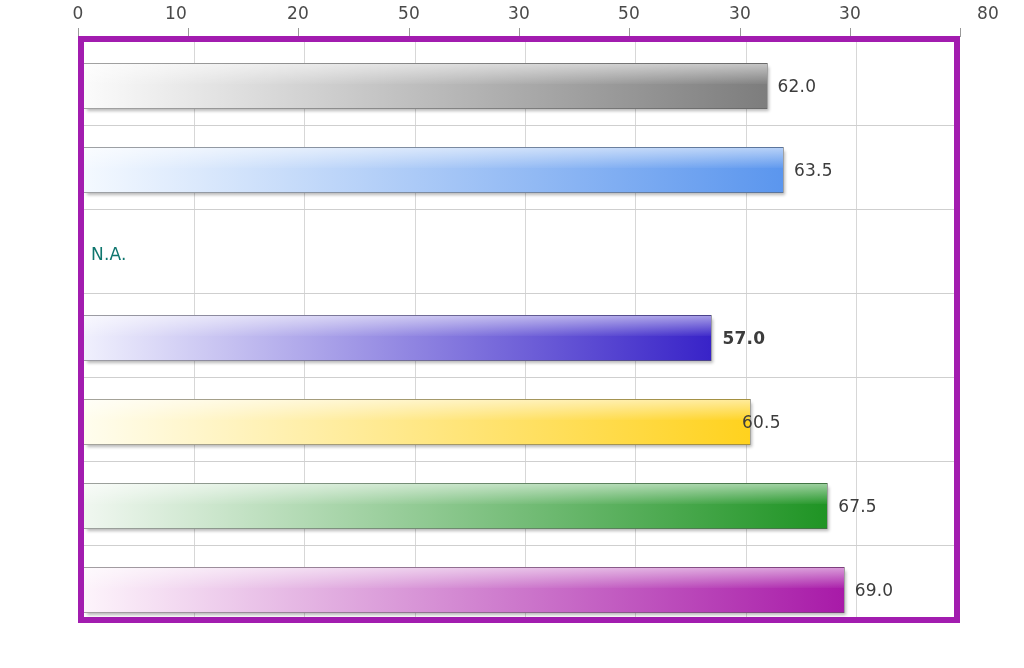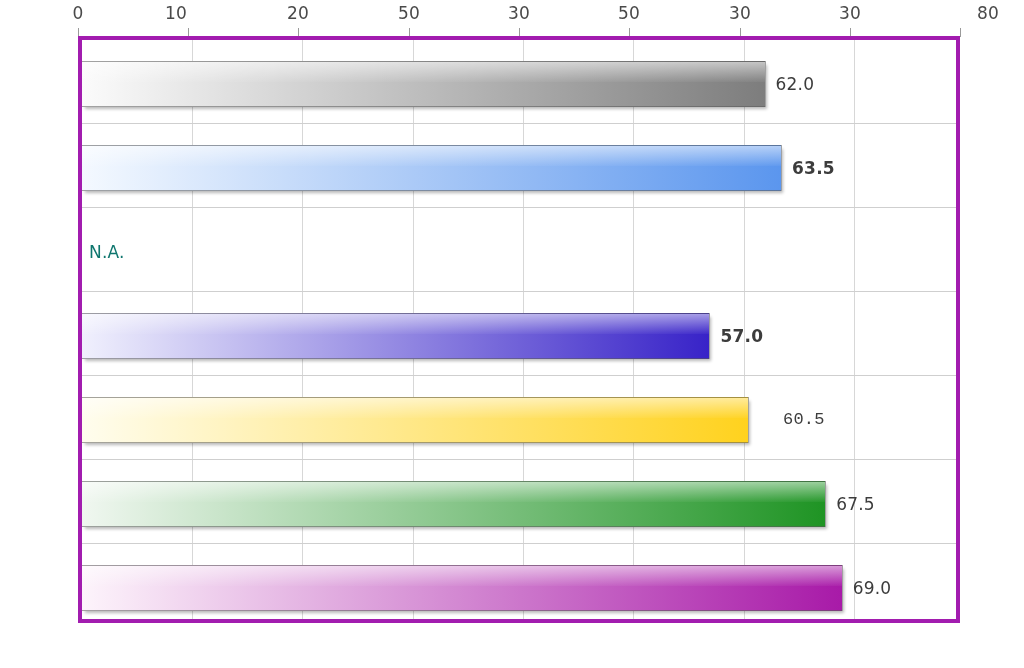--- a/index.html
+++ b/index.html
@@ -33,21 +33,21 @@
     letter-spacing: 0.2px;
   }
 
   
   #plot-area {
     position: absolute;
     left: 78px;
     top: 36px;
     width: 882px;
     height: 587px;
-    border: 4px solid #a21caf;
+    border: 6px solid #a21caf;
     box-sizing: border-box;
     background: #ffffff;
   }
 
   .vgrid {
     position: absolute;
     top: 0;
     bottom: 0;
     width: 1px;
     background: #d7d7d7;
@@ -159,35 +159,35 @@
     <div class="hgrid" style="top:419px"></div>
     <div class="hgrid" style="top:503px"></div>
 
     <div class="bar-row" style="top:21px">
       <div class="bar" style="width: 683.55px; background-image: linear-gradient(to right, rgb(251, 251, 251) 0%, rgb(125, 125, 125) 100%);"></div>
       <div class="bar-value" style="left: 693.55px;">62.0</div>
     </div>
 
     <div class="bar-row" style="top:105px">
       <div class="bar" style="width: 700.087px; background-image: linear-gradient(to right, rgb(244, 249, 255) 0%, rgb(91, 150, 238) 100%);"></div>
-      <div class="bar-value" style="left: 710.087px; font-weight: bold;">63.5</div>
+      <div class="bar-value" style="left: 710.087px;">63.5</div>
     </div>
 
     <div class="bar-row" style="top:189px">
       <div class="na-label" style="left:7px">N.A.</div>
     </div>
 
     <div class="bar-row" style="top:273px">
       <div class="bar" style="width: 628.425px; background-image: linear-gradient(to right, rgb(240, 240, 253) 0%, rgb(56, 35, 200) 100%);"></div>
       <div class="bar-value" style="left: 638.425px; font-weight: bold;">57.0</div>
     </div>
 
     <div class="bar-row" style="top:357px">
       <div class="bar" style="width: 667.013px; background-image: linear-gradient(to right, rgb(255, 253, 238) 0%, rgb(255, 210, 30) 100%);"></div>
-      <div class="bar-value" style="left: 701px; font-family: Liberation Mono, monospace;">60.5</div>
+      <div class="bar-value" style="left: 658px;">60.5</div>
     </div>
 
     <div class="bar-row" style="top:441px">
       <div class="bar" style="width: 744.188px; background-image: linear-gradient(to right, rgb(240, 247, 240) 0%, rgb(31, 148, 36) 100%);"></div>
       <div class="bar-value" style="left: 754.188px;">67.5</div>
     </div>
 
     <div class="bar-row" style="top:525px">
       <div class="bar" style="width: 760.725px; background-image: linear-gradient(to right, rgb(253, 244, 251) 0%, rgb(168, 26, 168) 100%);"></div>
       <div class="bar-value" style="left: 770.725px; text-align: right;">69.0</div>

